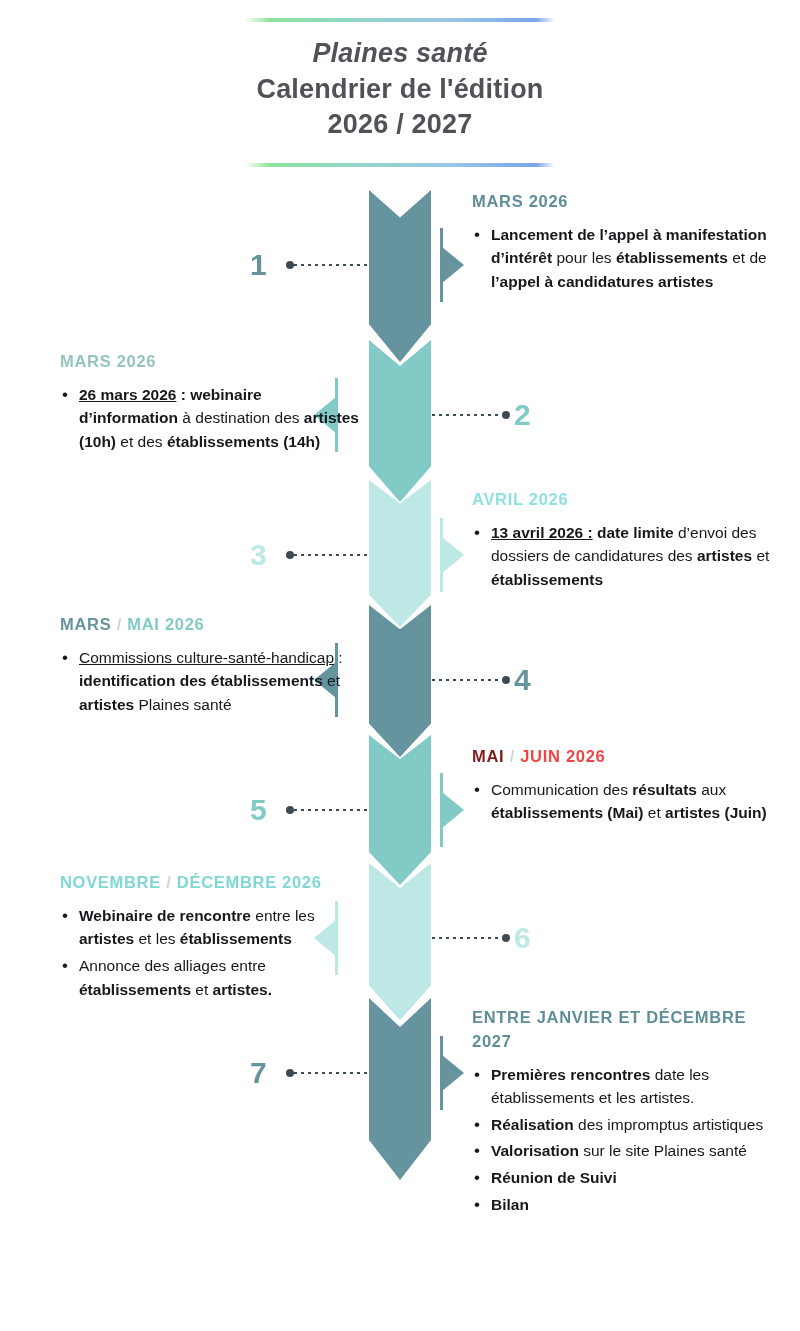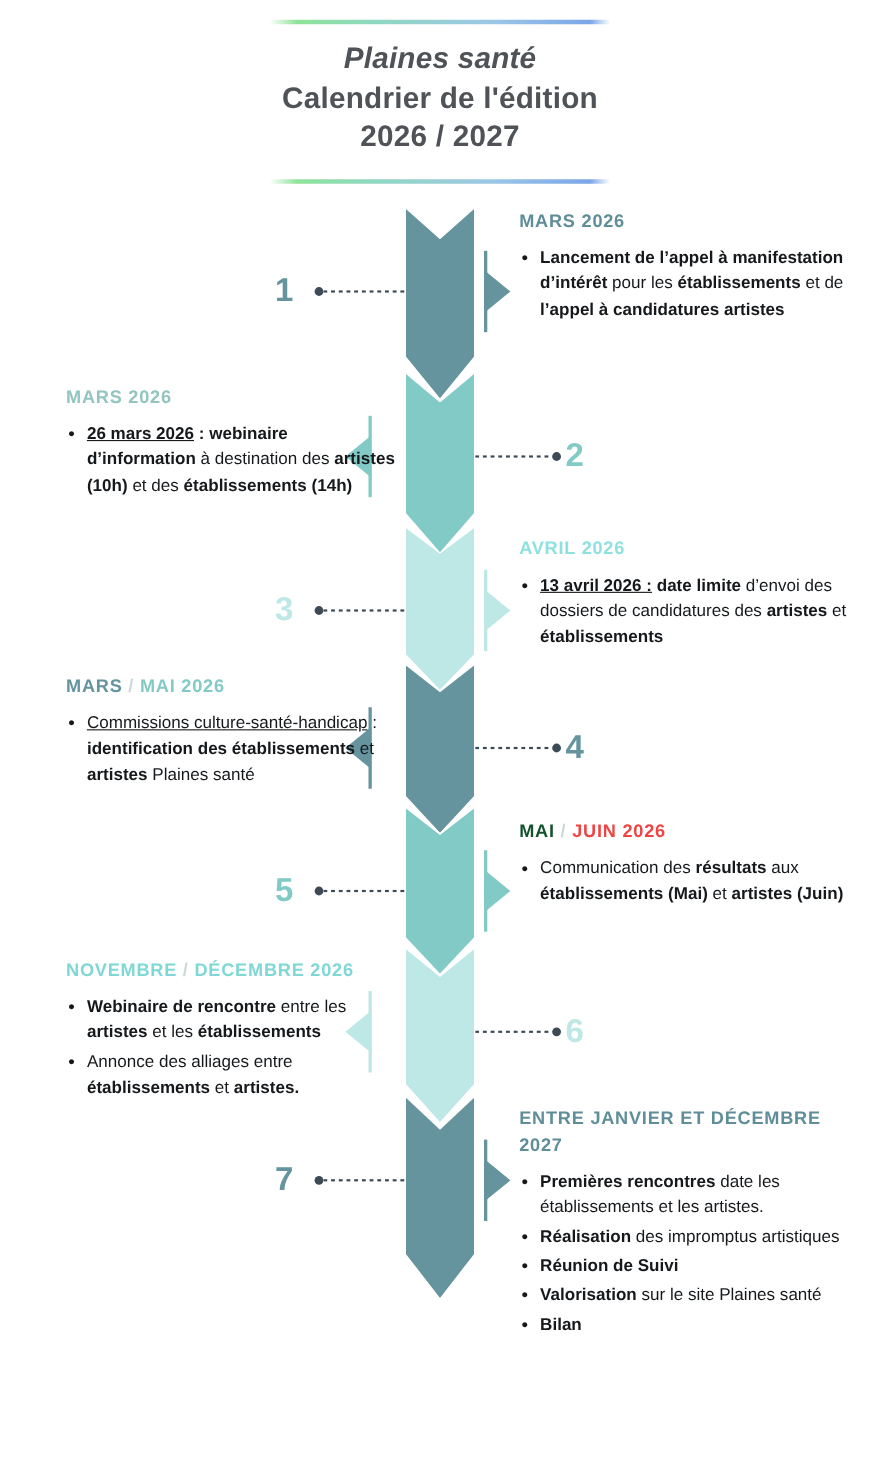--- a/index.html
+++ b/index.html
@@ -220,21 +220,21 @@
         <div class="pointer right" style="color: rgb(130, 202, 198); top: 38px;">
           <div class="p-line" style="background: rgb(130, 202, 198);"></div>
           <div class="p-tri"></div>
         </div>
         <div class="conn" style="top: 70px; left: 286px; width: 84px;">
           <div class="dline" style="left: 8px; right: 0px;"></div>
           <div class="dot" style="left: 0px;"></div>
         </div>
         <div class="num" style="color: rgb(130, 202, 198); top: 60px; left: 250px;">5</div>
         <div class="txt right" style="top: 10px;">
-          <div class="blk-head"><span style="color: #14532d;">MAI</span><span style="color: rgb(205, 214, 216);"> / </span><span style="color: #ef4444;">JUIN 2026</span></div>
+          <div class="blk-head"><span style="color: #7f1d1d;">MAI</span><span style="color: rgb(205, 214, 216);"> / </span><span style="color: #ef4444;">JUIN 2026</span></div>
           <ul class="items">
             <li><span>Communication des </span><span class="b">résultats</span><span> aux </span><span class="b">établissements (Mai)</span><span> et </span><span class="b">artistes (Juin)</span></li>
           </ul>
         </div>
       </div>
       <div class="seg" style="height: 135px;">
         <div class="band">
           <div class="chev" style="height: 157px; background: rgb(189, 232, 230);"></div>
         </div>
         <div class="pointer left" style="color: rgb(189, 232, 230); top: 38px;">
@@ -265,21 +265,21 @@
         <div class="conn" style="top: 70px; left: 286px; width: 84px;">
           <div class="dline" style="left: 8px; right: 0px;"></div>
           <div class="dot" style="left: 0px;"></div>
         </div>
         <div class="num" style="color: rgb(101, 148, 158); top: 60px; left: 250px;">7</div>
         <div class="txt right" style="top: 8px;">
           <div class="blk-head" style="color: rgb(95, 142, 152);">ENTRE JANVIER ET DÉCEMBRE 2027</div>
           <ul class="items">
             <li><span class="b">Premières rencontres</span><span> date les établissements et les artistes.</span></li>
             <li><span class="b">Réalisation</span><span> des impromptus artistiques</span></li>
+            <li><span class="b">Valorisation</span><span> sur le site Plaines santé</span></li>
             <li><span class="b">Réunion de Suivi</span></li>
-            <li><span class="b">Valorisation</span><span> sur le site Plaines santé</span></li>
             <li><span class="b">Bilan</span></li>
           </ul>
         </div>
       </div>
     </div>
 
 </div>
 
 </body></html>

